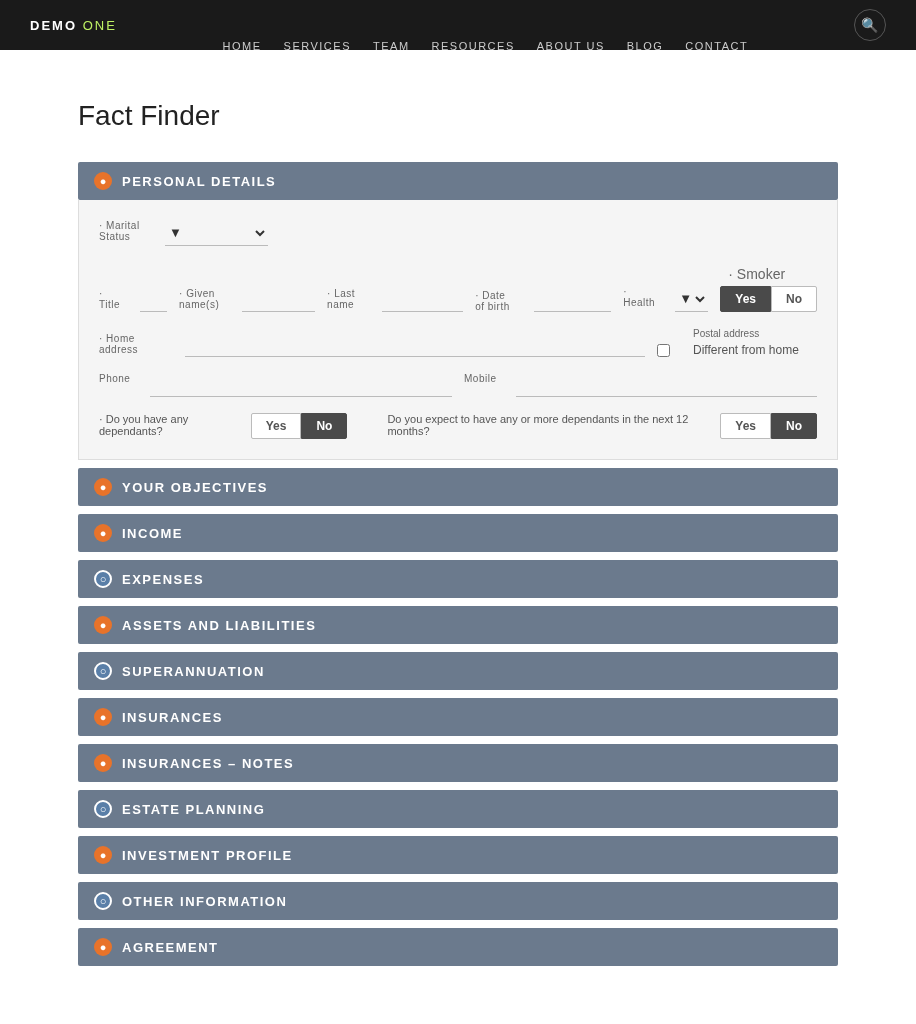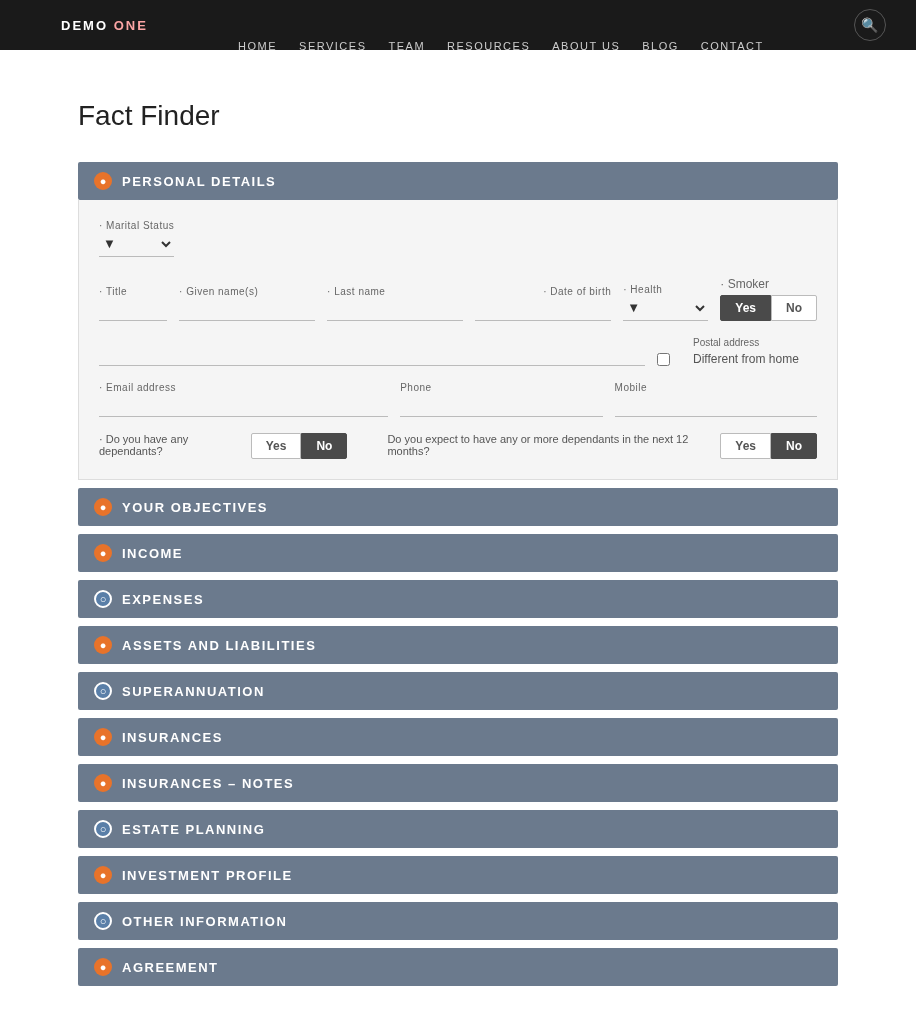--- a/index.html
+++ b/index.html
@@ -17,26 +17,25 @@
     .navbar-brand {
       display: flex;
       align-items: center;
       gap: 0;
     }
     .brand-demo {
       color: #fff;
       font-size: 13px;
       font-weight: 700;
       letter-spacing: 2px;
-      margin-left: 31px;
     }
     .brand-one {
-      color: #fca5a5;
+      color: #bef264;
       font-size: 13px;
-      font-weight: 700;
+      font-weight: 400;
       letter-spacing: 2px;
     }
     .nav-links {
       display: flex;
       align-items: center;
       gap: 22px;
       list-style: none;
       margin-top: 40px;
     }
     .nav-links li a {
@@ -123,22 +122,22 @@
 
     
     .form-row {
       display: flex;
       gap: 12px;
       margin-bottom: 16px;
       align-items: flex-end;
     }
     .form-group {
       display: flex;
-      flex-direction: column;
-      gap: 0;
+      flex-direction: row;
+      gap: 20px;
     }
     .form-group label {
       font-size: 10px;
       color: #666;
       letter-spacing: 0.5px;
     }
     .form-group input[type="text"],
     .form-group select {
       border: none;
       border-bottom: 1px solid #bbb;
@@ -189,22 +188,23 @@
     }
     .yes-no-group button:first-child { border-radius: 2px 0 0 2px; }
     .yes-no-group button:last-child { border-radius: 0 2px 2px 0; }
 
     .smoker-group {
       display: flex;
       flex-direction: column;
       gap: 4px;
     }
     .smoker-label {
-      font-size: 12px;
+      font-size: 14px;
       color: #666;
+      margin-left: 8px;
     }
 
     
     .field-home-address { flex: 1; }
     .postal-group {
       display: flex;
       flex-direction: column;
       gap: 4px;
       align-items: flex-start;
       min-width: 160px;
@@ -322,36 +322,33 @@
           <span class="smoker-label">· Smoker</span>
           <div class="yes-no-group">
             <button class="active-yes">Yes</button>
             <button>No</button>
           </div>
         </div>
       </div>
 
       <div class="form-row">
         <div class="form-group field-home-address">
+          <label>· Home address</label>
           <input type="text" style="">
         </div>
         <div class="postal-group">
           <span class="postal-label">Postal address</span>
           <div class="checkbox-row">
             <input type="checkbox" style="">
             <span>Different from home</span>
           </div>
         </div>
       </div>
 
       <div class="form-row">
-        <div class="form-group field-email">
-          <label>· Email address</label>
-          <input type="text" style="">
-        </div>
         <div class="form-group field-phone">
           <label>Phone</label>
           <input type="text" style="">
         </div>
         <div class="form-group field-mobile">
           <label>Mobile</label>
           <input type="text" style="">
         </div>
       </div>
 

